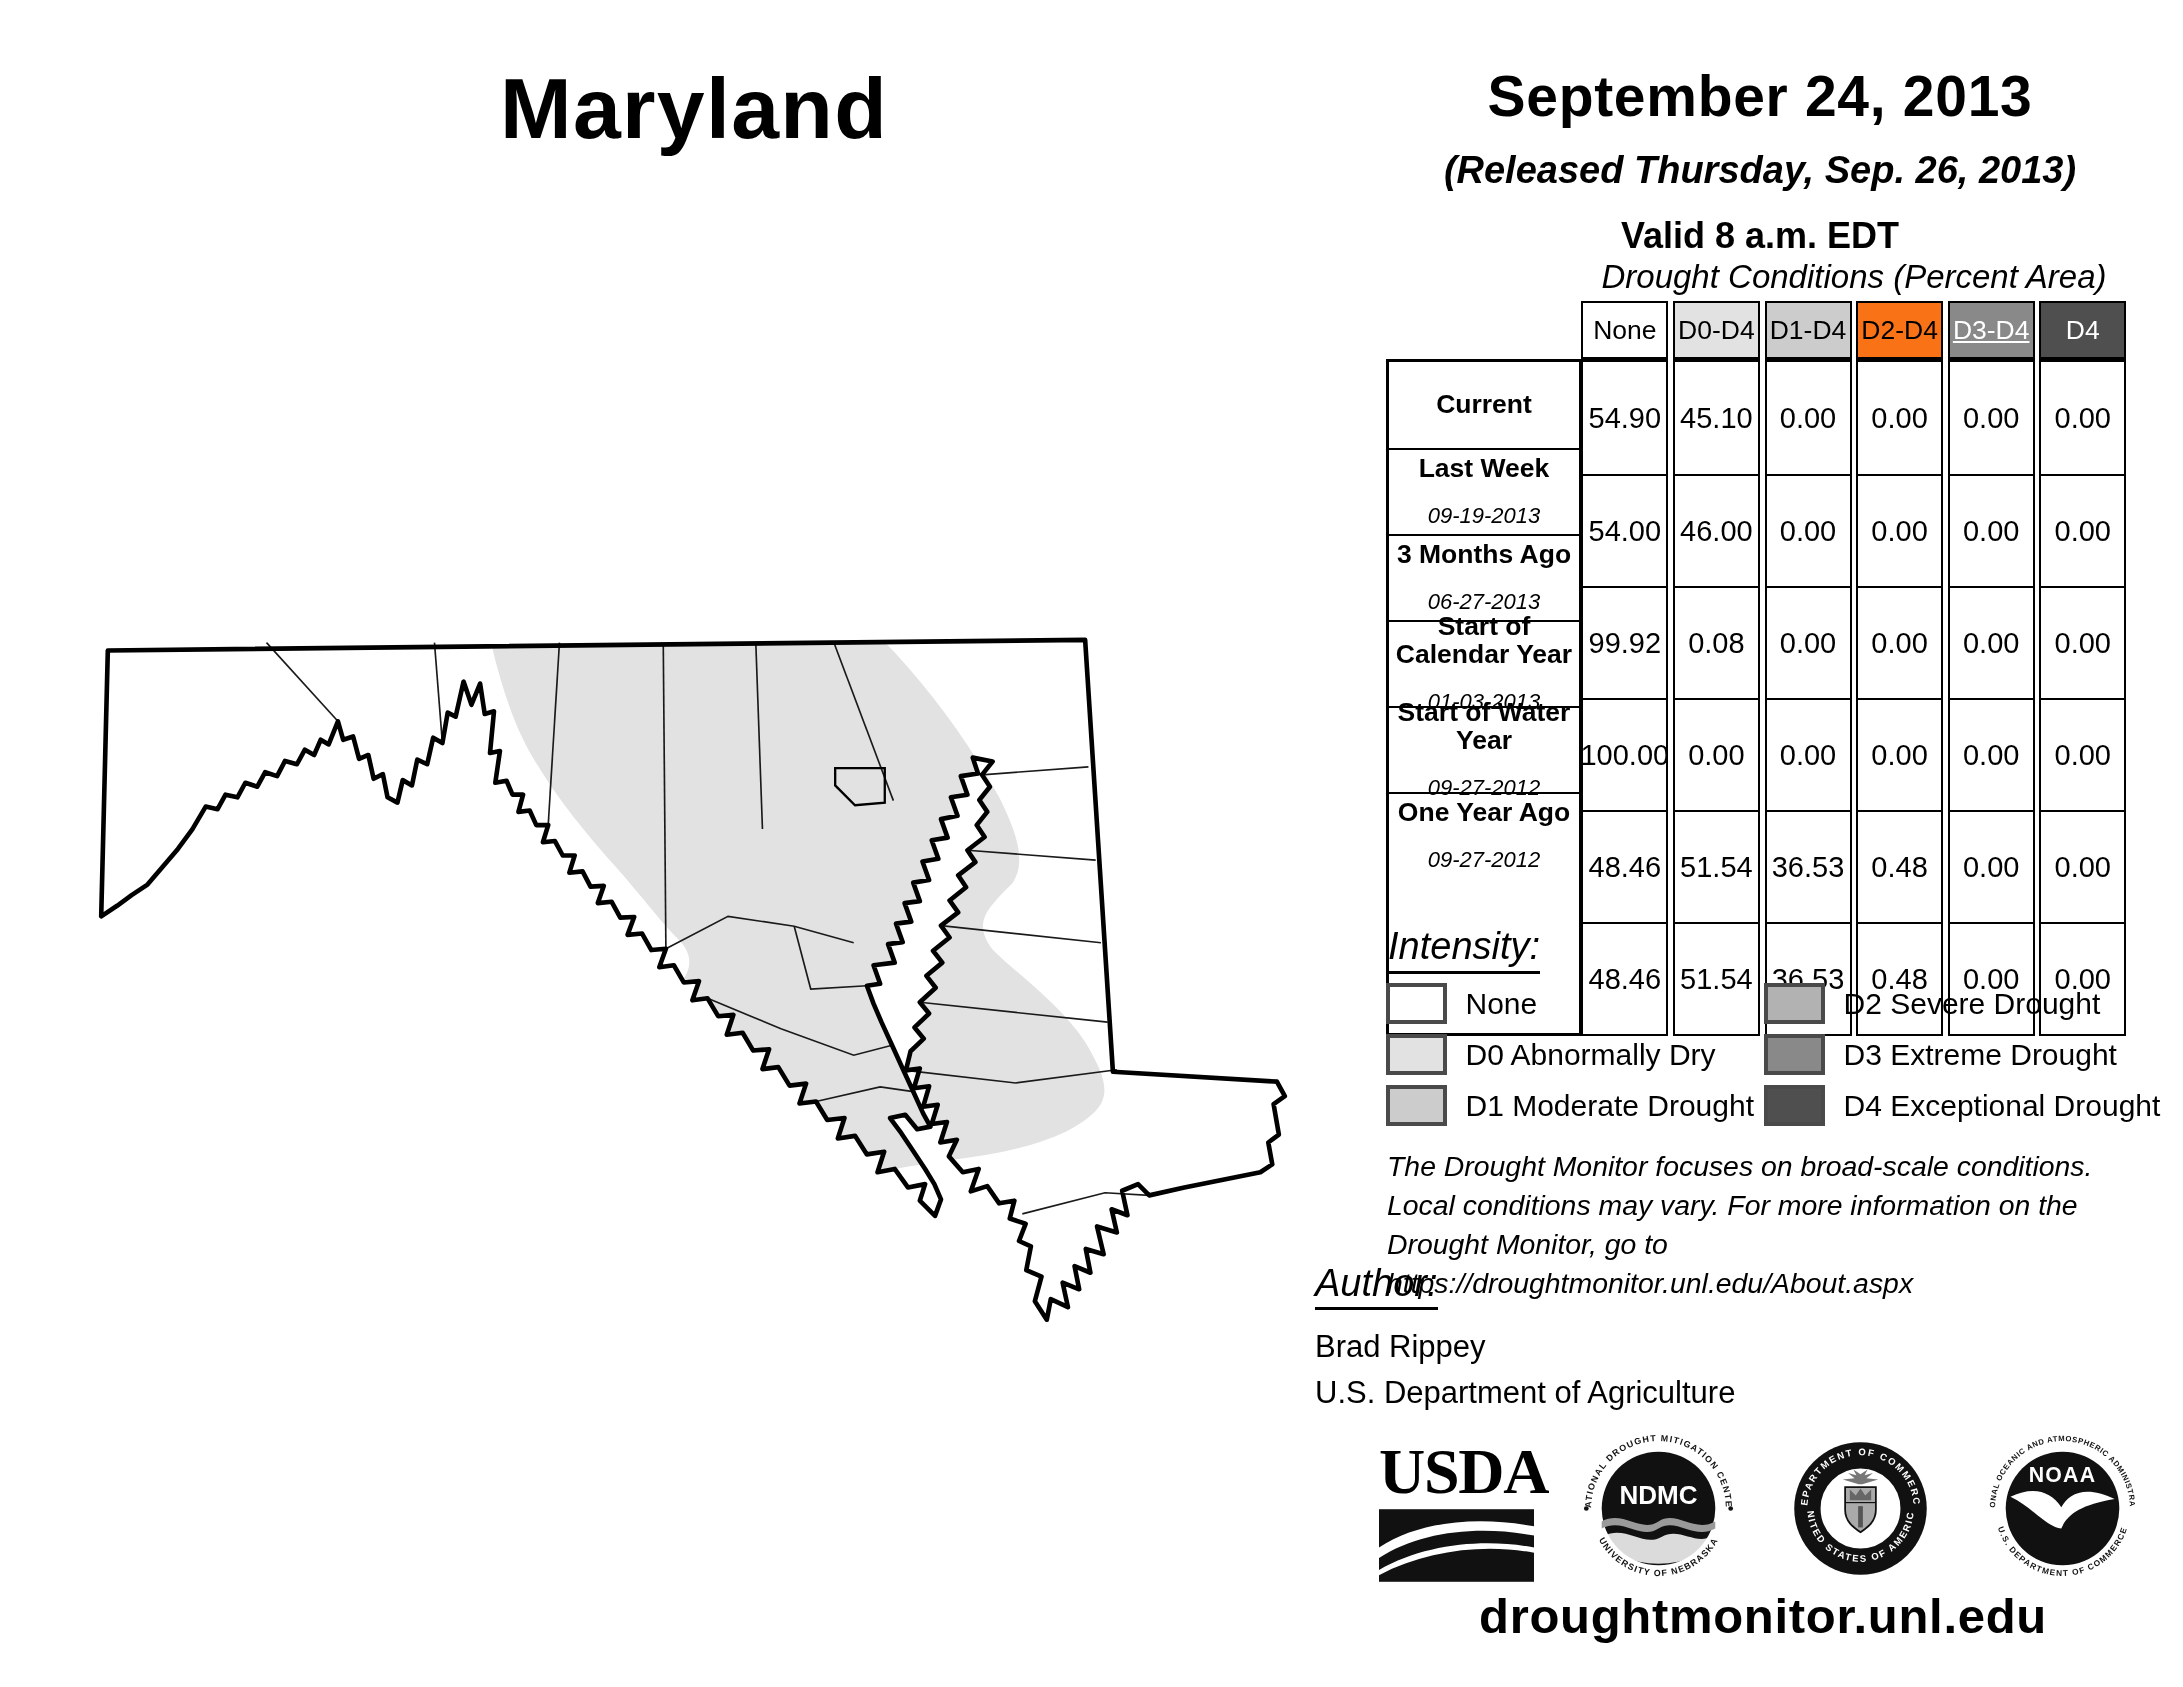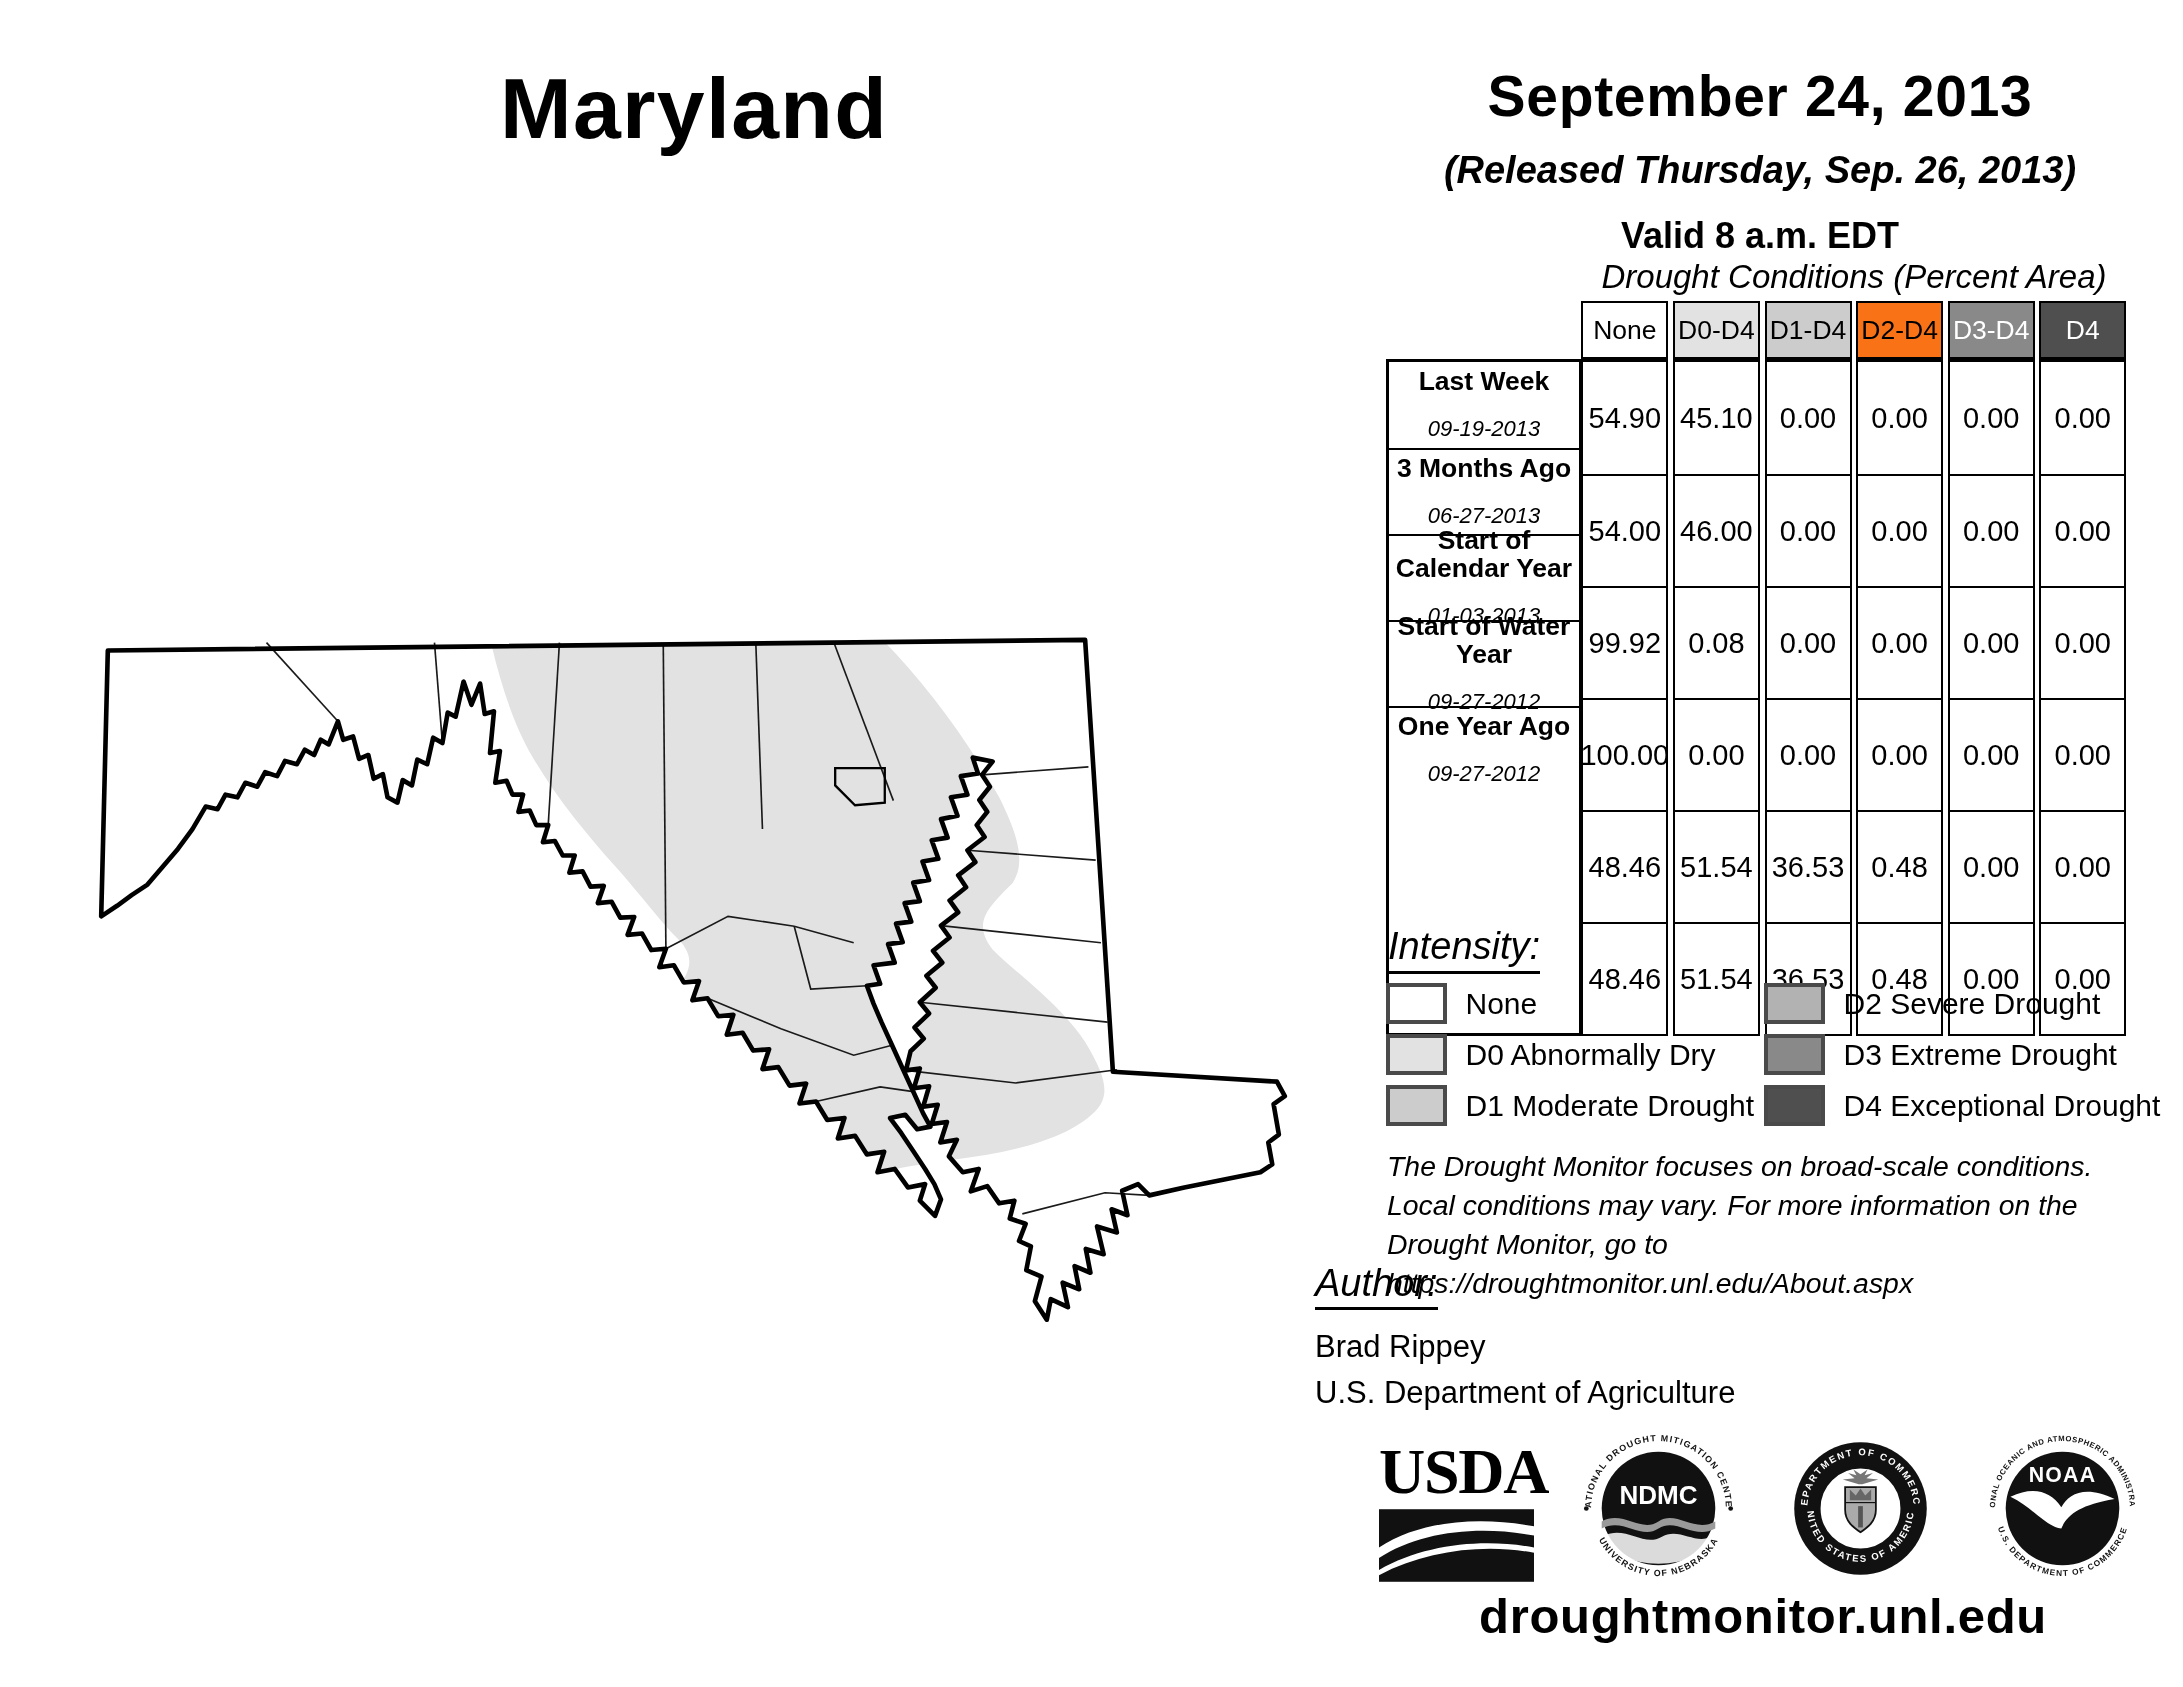--- a/index.html
+++ b/index.html
@@ -119,20 +119,23 @@
 
       <path fill="none" stroke="#000" stroke-width="3.5" d="M1122,206 L1197,206 L1197,258 L1152,262 L1122,232 Z"></path>
     </svg>
   </div>
 
   <div class="table-caption">Drought Conditions (Percent Area)</div>
 
   <div class="dtable">
     <div class="lcol">
       <div class="lcell">
+        <div class="rlabel">Current</div>
+      </div>
+      <div class="lcell">
         <div class="rlabel">Last Week</div>
         <div class="rdate">09-19-2013</div>
       </div>
       <div class="lcell">
         <div class="rlabel">3 Months Ago</div>
         <div class="rdate">06-27-2013</div>
       </div>
       <div class="lcell">
         <div class="rlabel">Start of Calendar Year</div>
         <div class="rdate">01-03-2013</div>
@@ -186,21 +189,21 @@
         <div class="cbody">
           <div class="dcell">0.00</div>
           <div class="dcell">0.00</div>
           <div class="dcell">0.00</div>
           <div class="dcell">0.00</div>
           <div class="dcell">0.48</div>
           <div class="dcell">0.48</div>
         </div>
       </div>
       <div class="dcol">
-        <div class="hcell hc-dark" style="background-color: rgb(137, 137, 137);">D3-D4</div>
+        <div class="hcell hc-dark" style="background-color: rgb(137, 137, 137); text-decoration: underline;">D3-D4</div>
         <div class="cbody">
           <div class="dcell">0.00</div>
           <div class="dcell">0.00</div>
           <div class="dcell">0.00</div>
           <div class="dcell">0.00</div>
           <div class="dcell">0.00</div>
           <div class="dcell">0.00</div>
         </div>
       </div>
       <div class="dcol">

